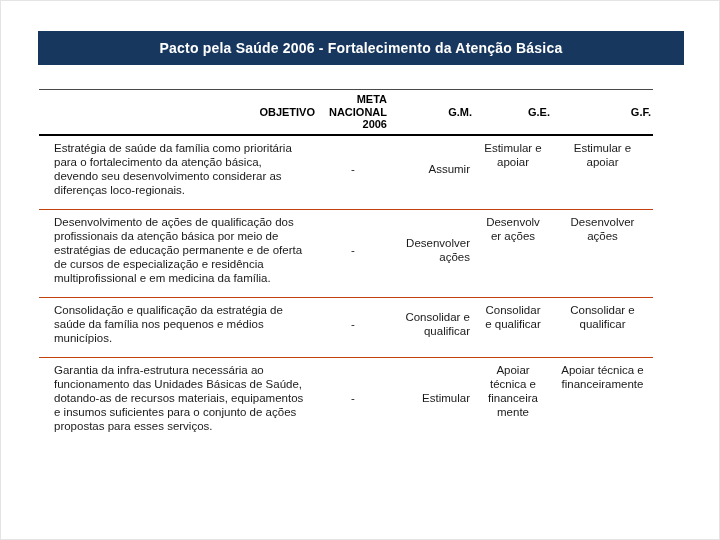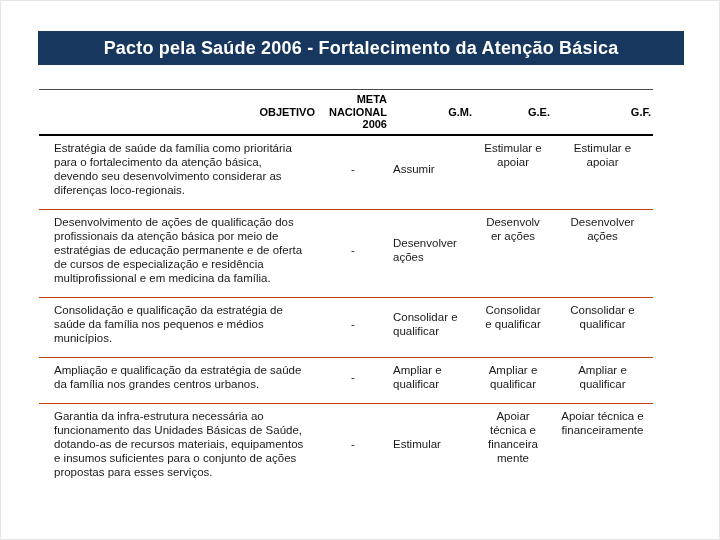--- a/index.html
+++ b/index.html
@@ -11,21 +11,21 @@
     position:relative;
     overflow:hidden;
     box-sizing:border-box;
     border:1px solid #e4e4e4;
   }
   .title-bar{
     position:absolute;
     left:37px; top:30px;
     width:646px; height:34px;
     display:flex; align-items:center; justify-content:center;
-    font-size:18px; font-weight:bold;
+    font-size:14px; font-weight:bold;
     letter-spacing:0.2px;
   }
   .slide-table{
     position:absolute;
     left:38px; top:88px;
     width:614px;
     border-collapse:collapse;
     table-layout:fixed;
     font-size:11.5px;
     line-height:14px;
@@ -59,21 +59,21 @@
     vertical-align:top;
     padding-left:15px;
     padding-right:8px;
     margin-top:16px;
   }
   td.meta{
     text-align:center;
     vertical-align:middle;
   }
   td.gm{
-    text-align:left;
+    text-align:right;
     vertical-align:middle;
     padding-left:4px;padding-right:4px;margin-top:20px;
   }
   td.ge{
     text-align:center;
     vertical-align:top;
     padding-left:10px;padding-right:10px;
     overflow-wrap:break-word;
     word-wrap:break-word;
   }
@@ -125,27 +125,20 @@
       <td class="gf">Desenvolver ações</td>
     </tr>
     <tr>
       <td class="obj">Consolidação e qualificação  da estratégia de saúde da família nos pequenos e médios municípios.</td>
       <td class="meta">-</td>
       <td class="gm">Consolidar e qualificar</td>
       <td class="ge">Consolidar e qualificar</td>
       <td class="gf">Consolidar e qualificar</td>
     </tr>
     <tr>
-      <td class="obj">Ampliação e qualificação da estratégia de saúde da família nos grandes centros urbanos.</td>
-      <td class="meta">-</td>
-      <td class="gm">Ampliar e qualificar</td>
-      <td class="ge">Ampliar e qualificar</td>
-      <td class="gf">Ampliar e qualificar</td>
-    </tr>
-    <tr>
       <td class="obj">Garantia da infra-estrutura necessária ao funcionamento das Unidades Básicas de Saúde, dotando-as de recursos materiais, equipamentos e insumos suficientes para o conjunto de ações propostas para esses serviços.</td>
       <td class="meta">-</td>
       <td class="gm">Estimular</td>
       <td class="ge">Apoiar técnica e financeiramente</td>
       <td class="gf">Apoiar técnica e financeiramente</td>
     </tr>
   </tbody>
 </table>
 
 </body></html>

